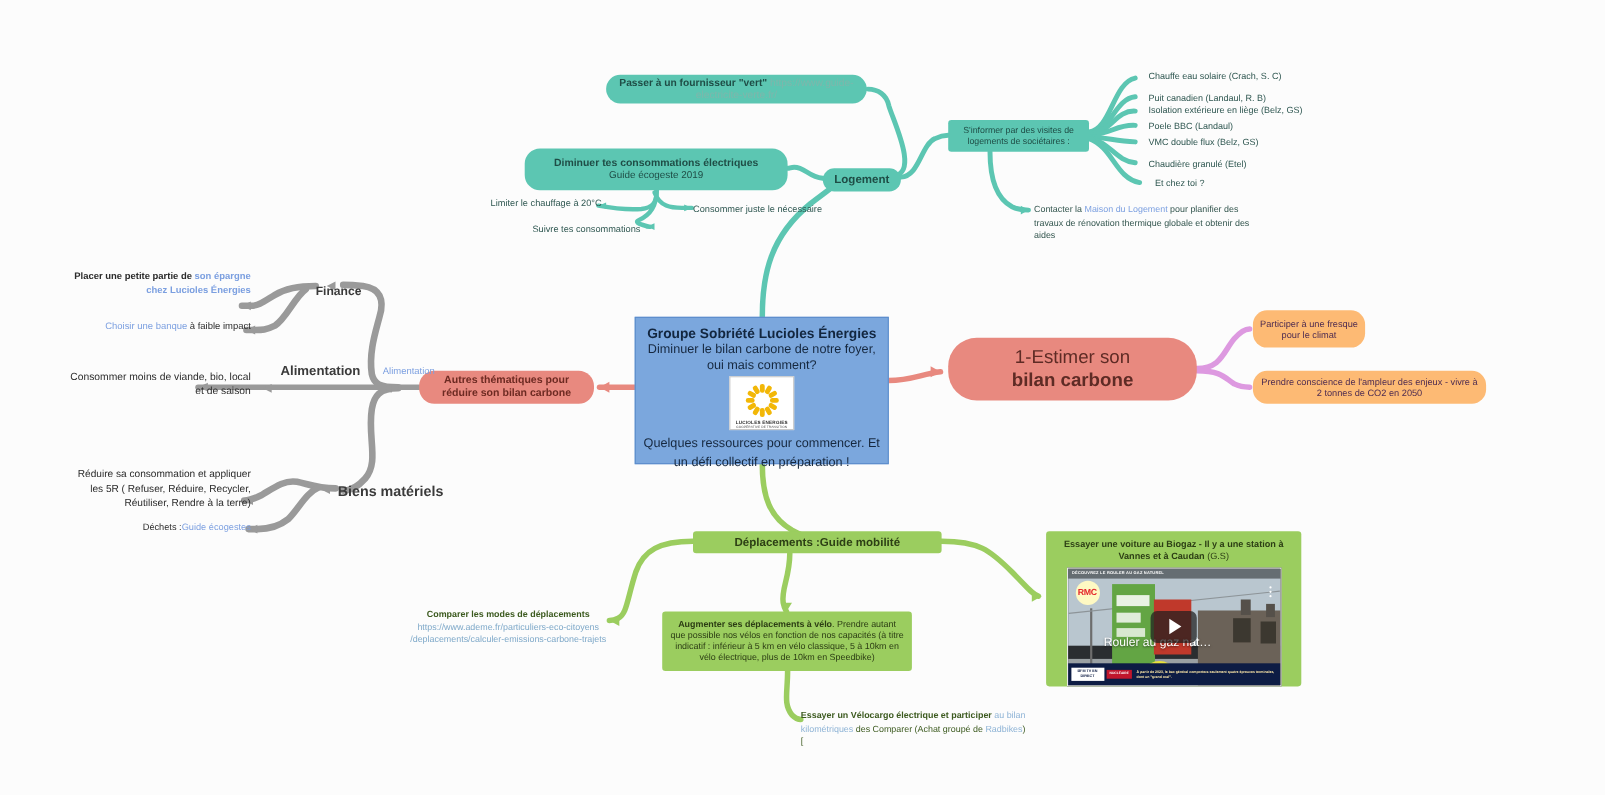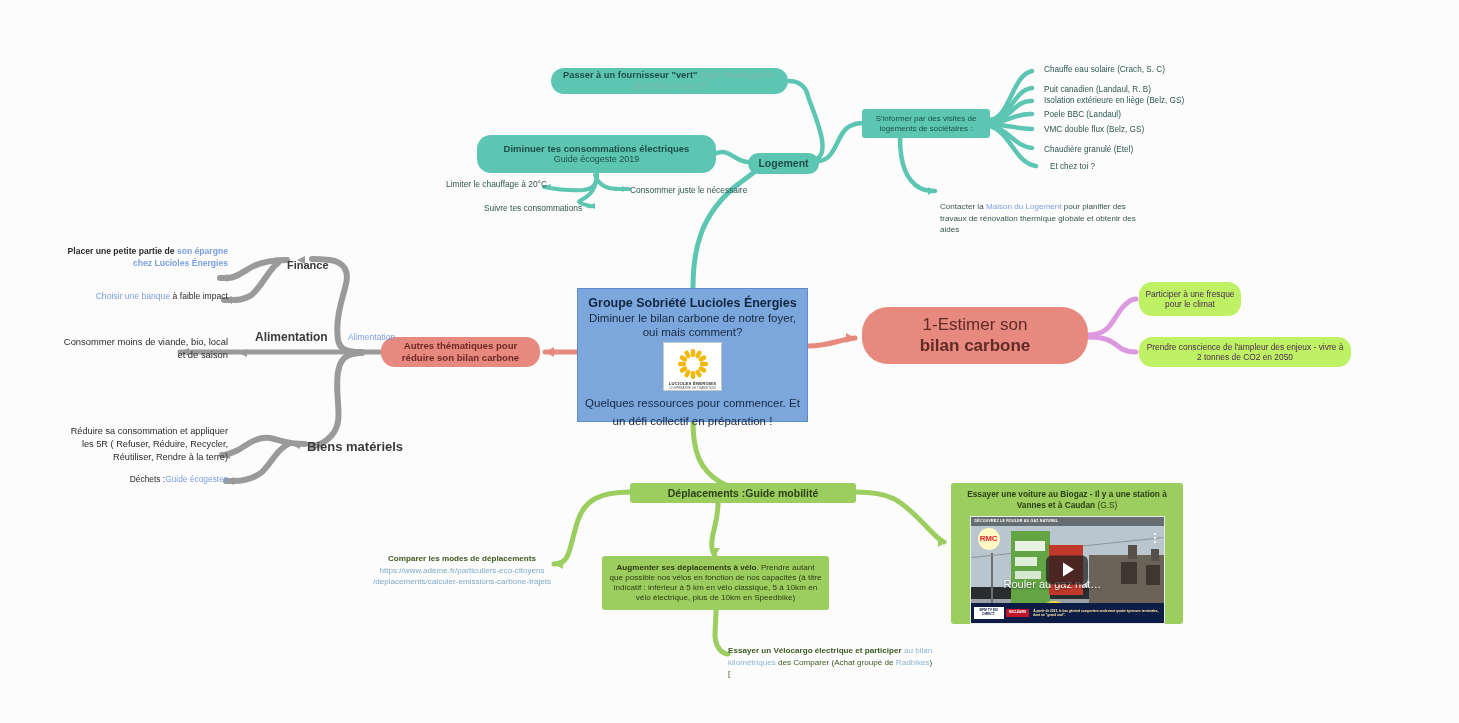--- a/index.html
+++ b/index.html
@@ -94,39 +94,39 @@
   #l-consommer { left: 630px; top: 185px; }
   .rlist { position:absolute; font-size: 8.2px; color:#2f5751; white-space:nowrap; }
   #rl0 { left:1044px; top:65px; }
   #rl1 { left:1044px; top:85px; }
   #rl2 { left:1044px; top:96px; }
   #rl3 { left:1044px; top:110px; }
   #rl4 { left:1044px; top:125px; }
   #rl5 { left:1044px; top:145px; }
   #rl6 { left:1050px; top:162px; }
   #n-contacter {
-    position:absolute; left: 940px; top: 201px; width: 205px;
+    position:absolute; left: 940px; top: 185px; width: 205px;
     font-size: 8.1px; color:#34564f; line-height:1.45; text-align:left;
   }
   #n-contacter .lnk { color:#7b9fe0; }
   
   .salmon { background:#e8897f; color:#6d2a22; }
   #n-estimer {
     left: 862px; top: 307px; width: 226px; height: 57px;
     font-size: 17px; color:#5e2b25; border-radius: 26px;
     flex-direction: column;
   }
   #n-estimer .e1 { font-weight: normal; }
   #n-estimer .e2 { font-weight: bold; }
   #n-autres {
     left: 381px; top: 337px; width: 159px; height: 30px;
     font-size: 9.6px; font-weight: bold; color:#6d2a22; border-radius: 14px;
   }
   
-  .purple { background:#bef264; color:#4d2b50; }
+  .purple { background:#fdba74; color:#4d2b50; }
   #n-fresque { left:1139px; top:282px; width:102px; height:34px; font-size:8.4px; border-radius:13px;}
   #n-prendre { left:1139px; top:337px; width:212px; height:30px; font-size:8.4px; border-radius:13px; padding:0 6px;}
   
   .green { background:#9bcd5f; color:#2e4414; }
   #n-deplacements {
     left:630px; top:483px; width:226px; height:20px;
     font-size:10.5px; font-weight:bold; color:#2d3f15; border-radius:3px;
   }
   #n-augmenter {
     left:602px; top:556px; width:227px; height:54px;

